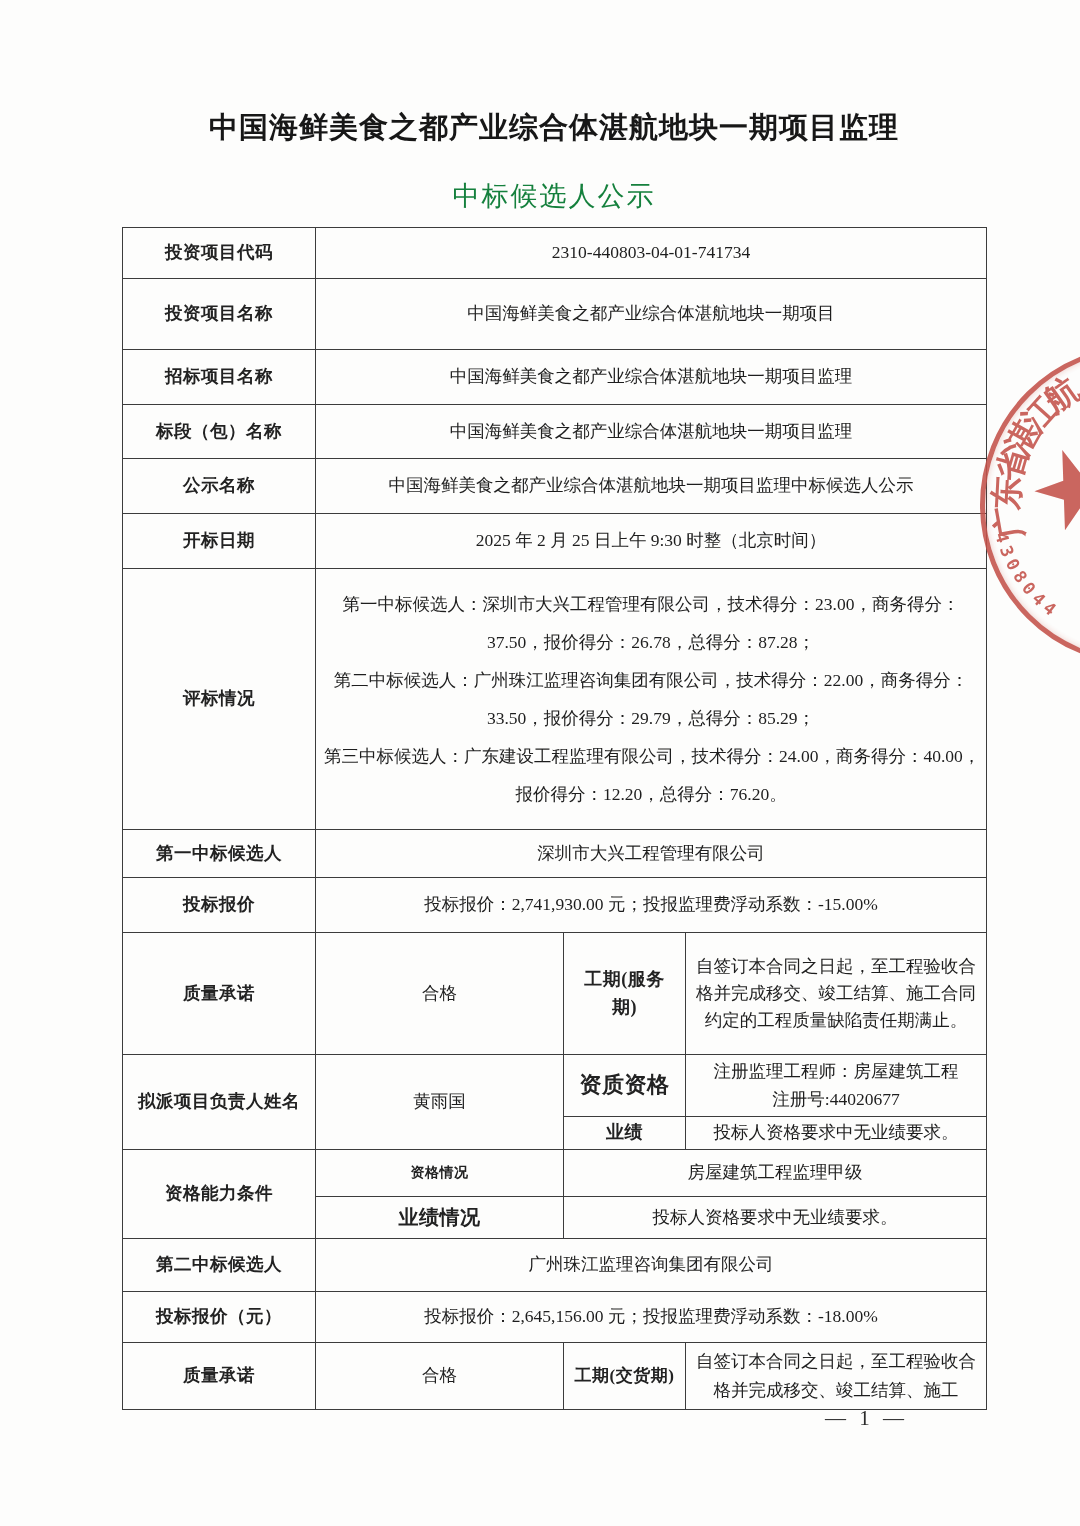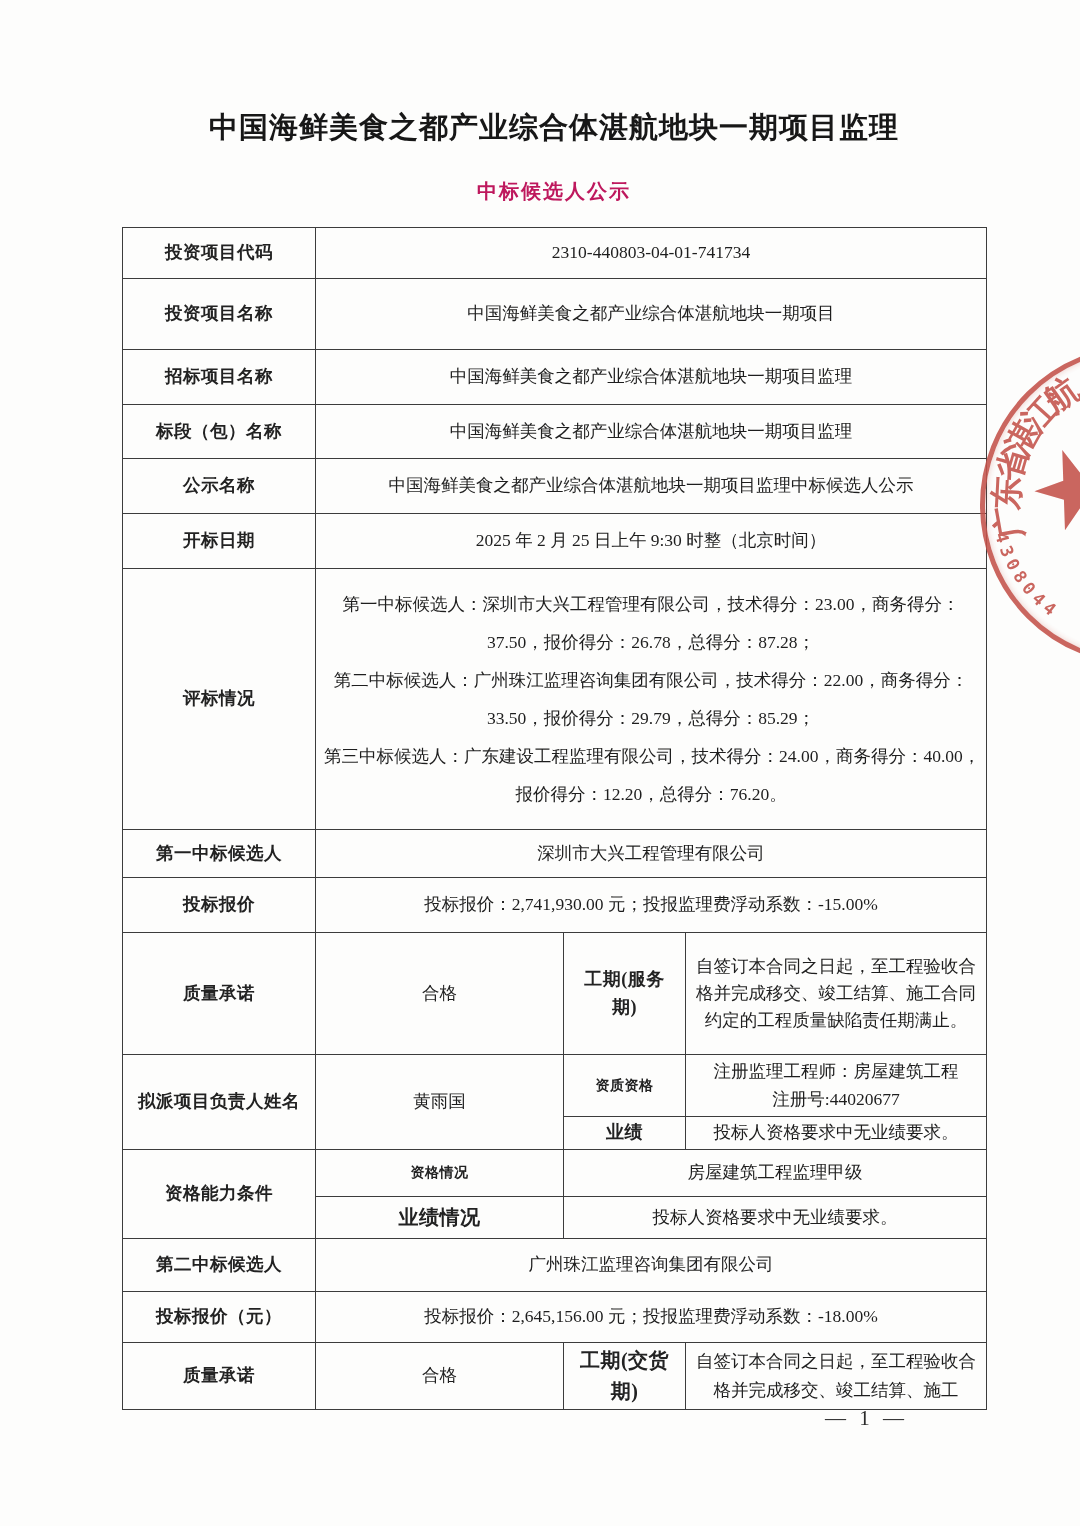--- a/index.html
+++ b/index.html
@@ -5,21 +5,21 @@
   html,body { margin:0; padding:0; background:#ffffff; }
   .page {
     position:relative; width:1080px; height:1526px;
     background:#fdfdfc; overflow:hidden;
     font-family:"Liberation Serif","DejaVu Serif",serif;
     color:#1e1e1e;
   }
   
   .title-wrap { position:absolute; left:122px; top:108px; width:864px; text-align:center; }
   .title-line1 { font-size:29px; font-weight:700; letter-spacing:1px; margin:0 0 30px 0; color:#171717; }
-  .title-line2 { font-size:20px; font-weight:700; letter-spacing:2px; margin:0; color:#be185d; }
+  .title-line2 { font-size:27px; font-weight:400; letter-spacing:2px; margin:0; color:#15803d; }
   
   table.doc {
     position:absolute; left:122px; top:227px; width:864px;
     border-collapse:collapse; table-layout:fixed;
   }
   table.doc td {
     border:1.6px solid #3c3c3c;
     font-size:17.5px; line-height:1.55;
     padding:2px 8px; vertical-align:middle;
     text-align:center; overflow:hidden;
@@ -123,21 +123,21 @@
       </tr>
       <tr style="height:122px">
         <td class="lbl">质量承诺</td>
         <td>合格</td>
         <td class="lbl" style="font-size:18px">工期(服务期)</td>
         <td class="wrapcell">自签订本合同之日起，至工程验收合格并完成移交、竣工结算、施工合同约定的工程质量缺陷责任期满止。</td>
       </tr>
       <tr style="height:62px">
         <td class="lbl" rowspan="2">拟派项目负责人姓名</td>
         <td rowspan="2">黄雨国</td>
-        <td class="lbl" style="font-size:14px">资质资格</td>
+        <td class="lbl" style="font-size:22px">资质资格</td>
         <td class="qual">
           <div>注册监理工程师：房屋建筑工程</div>
           <div>注册号:44020677</div>
         </td>
       </tr>
       <tr style="height:28px">
         <td class="lbl compact" style="font-size:18px">业绩</td>
         <td class="left compact">投标人资格要求中无业绩要求。</td>
       </tr>
       <tr style="height:47px">
@@ -153,21 +153,21 @@
         <td class="lbl">第二中标候选人</td>
         <td colspan="3">广州珠江监理咨询集团有限公司</td>
       </tr>
       <tr style="height:51px">
         <td class="lbl">投标报价（元）</td>
         <td colspan="3">投标报价：2,645,156.00 元；投报监理费浮动系数：-18.00%</td>
       </tr>
       <tr style="height:67px">
         <td class="lbl">质量承诺</td>
         <td>合格</td>
-        <td class="lbl" style="font-size:20px">工期(交货期)</td>
+        <td class="lbl" style="font-size:17px">工期(交货期)</td>
         <td class="wrapcell" style="line-height:29px">自签订本合同之日起，至工程验收合格并完成移交、竣工结算、施工</td>
       </tr>
     </tbody>
   </table>
 
   <div class="stamp" style="color: rgb(196, 82, 74);">
     <div class="stamp-ring"></div>
     <div class="stamp-star">★</div>
     <div class="stamp-arc">
         <span style="transform: rotate(-100deg) translateY(-128px);">广</span>

